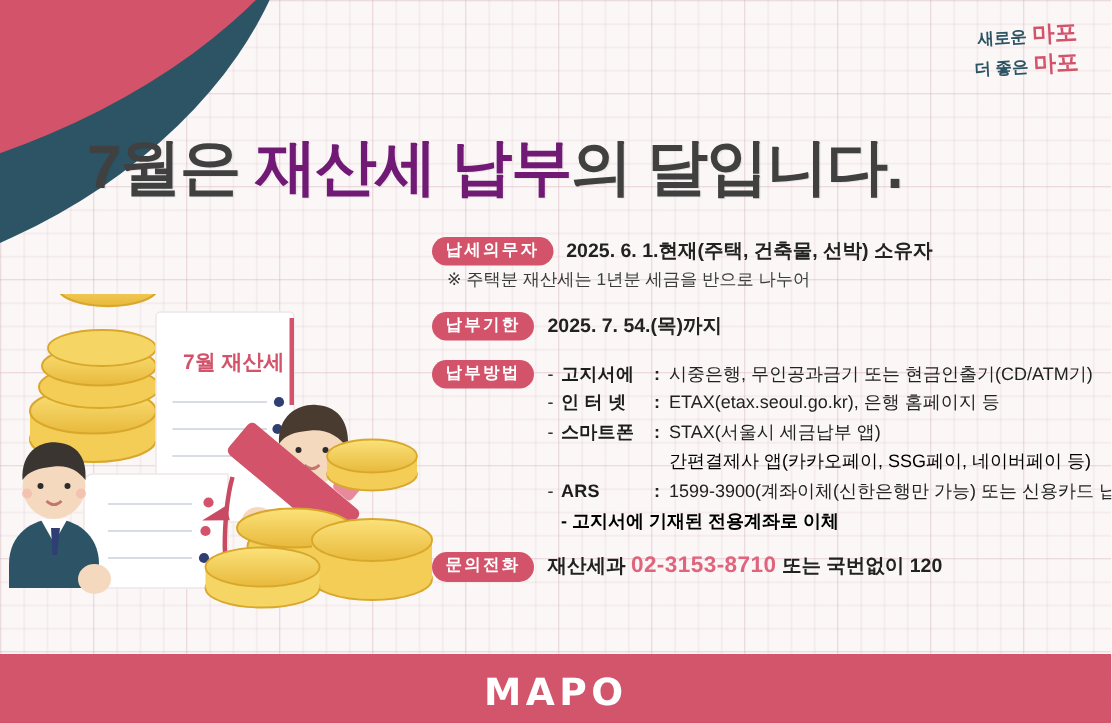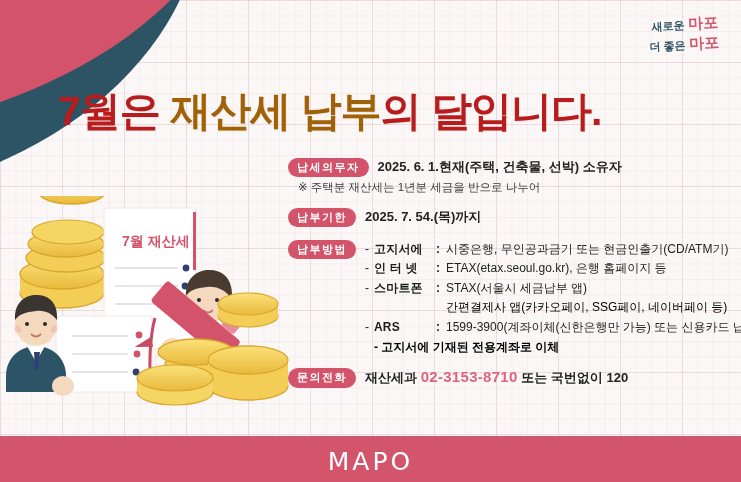--- a/index.html
+++ b/index.html
@@ -44,43 +44,43 @@
   }
   
   .bottom-band {
     position:absolute; left:0; right:0; bottom:0;
     height:46px; background:#d2556b; z-index:6;
   }
   .mapo-logo {
     position:absolute; left:0; right:0; bottom:6px;
     text-align:center; z-index:7;
     color:#ffffff;
-    font-size:25px; font-weight:400;
+    font-size:25px; font-weight:700;
     letter-spacing:3px;
     font-family:"DejaVu Sans",sans-serif;
   }
   
   .slogan {
     position:absolute; top:14px; right:22px; z-index:5;
     text-align:right; line-height:1.35;
     font-size:13px; font-weight:700;
     transform:rotate(-3deg);
   }
   .slogan .l1, .slogan .l2 { white-space:nowrap; }
   .slogan .sm { color:#2d5464; font-size:11px; }
   .slogan .big { color:#d2536a; font-size:15px; }
   
   .headline {
     position:absolute; top:84px; left:58px; z-index:5;
     font-size:41px; font-weight:900;
     letter-spacing:-1px; white-space:nowrap;
     text-shadow:1px 1px 0 rgba(0,0,0,0.06);
   }
-  .headline .navy { color:#b91c1c; }
-  .headline .red  { color:#a16207; }
+  .headline .navy { color:#404040; }
+  .headline .red  { color:#701a75; }
   
   .info {
     position:absolute; top:158px; left:288px; z-index:5;
     width:448px;
   }
   .row { display:flex; align-items:flex-start; margin-bottom:2px; }
   .badge {
     flex:0 0 auto;
     background:#d2536a; color:#fff;
     border-radius:11px;

